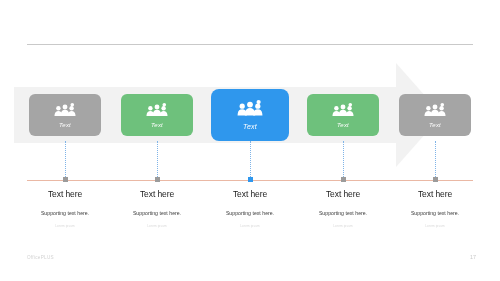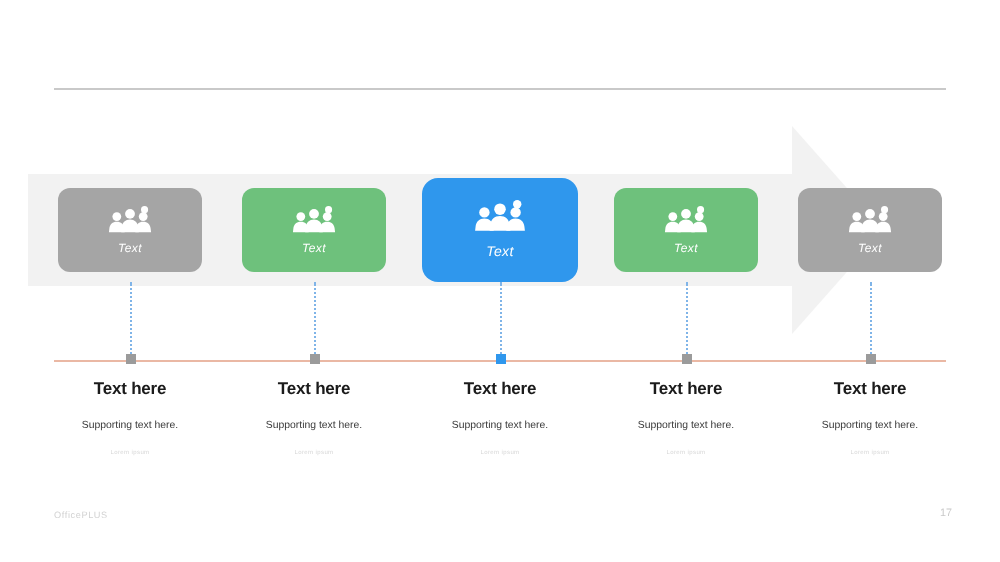--- a/index.html
+++ b/index.html
@@ -125,21 +125,21 @@
   
   .caption {
     position: absolute;
     top: 190px;
     width: 110px;
     margin-left: -55px;
     text-align: center;
   }
   .caption .cap-title {
     font-size: 8.5px;
-    font-weight: bold;
+    font-weight: normal;
     color: #1b1b1b;
     line-height: 1.1;
     letter-spacing: -0.1px;
   }
   .caption .cap-sub {
     margin-top: 11px;
     font-size: 5.2px;
     color: #3a3a3a;
     line-height: 1.2;
   }

